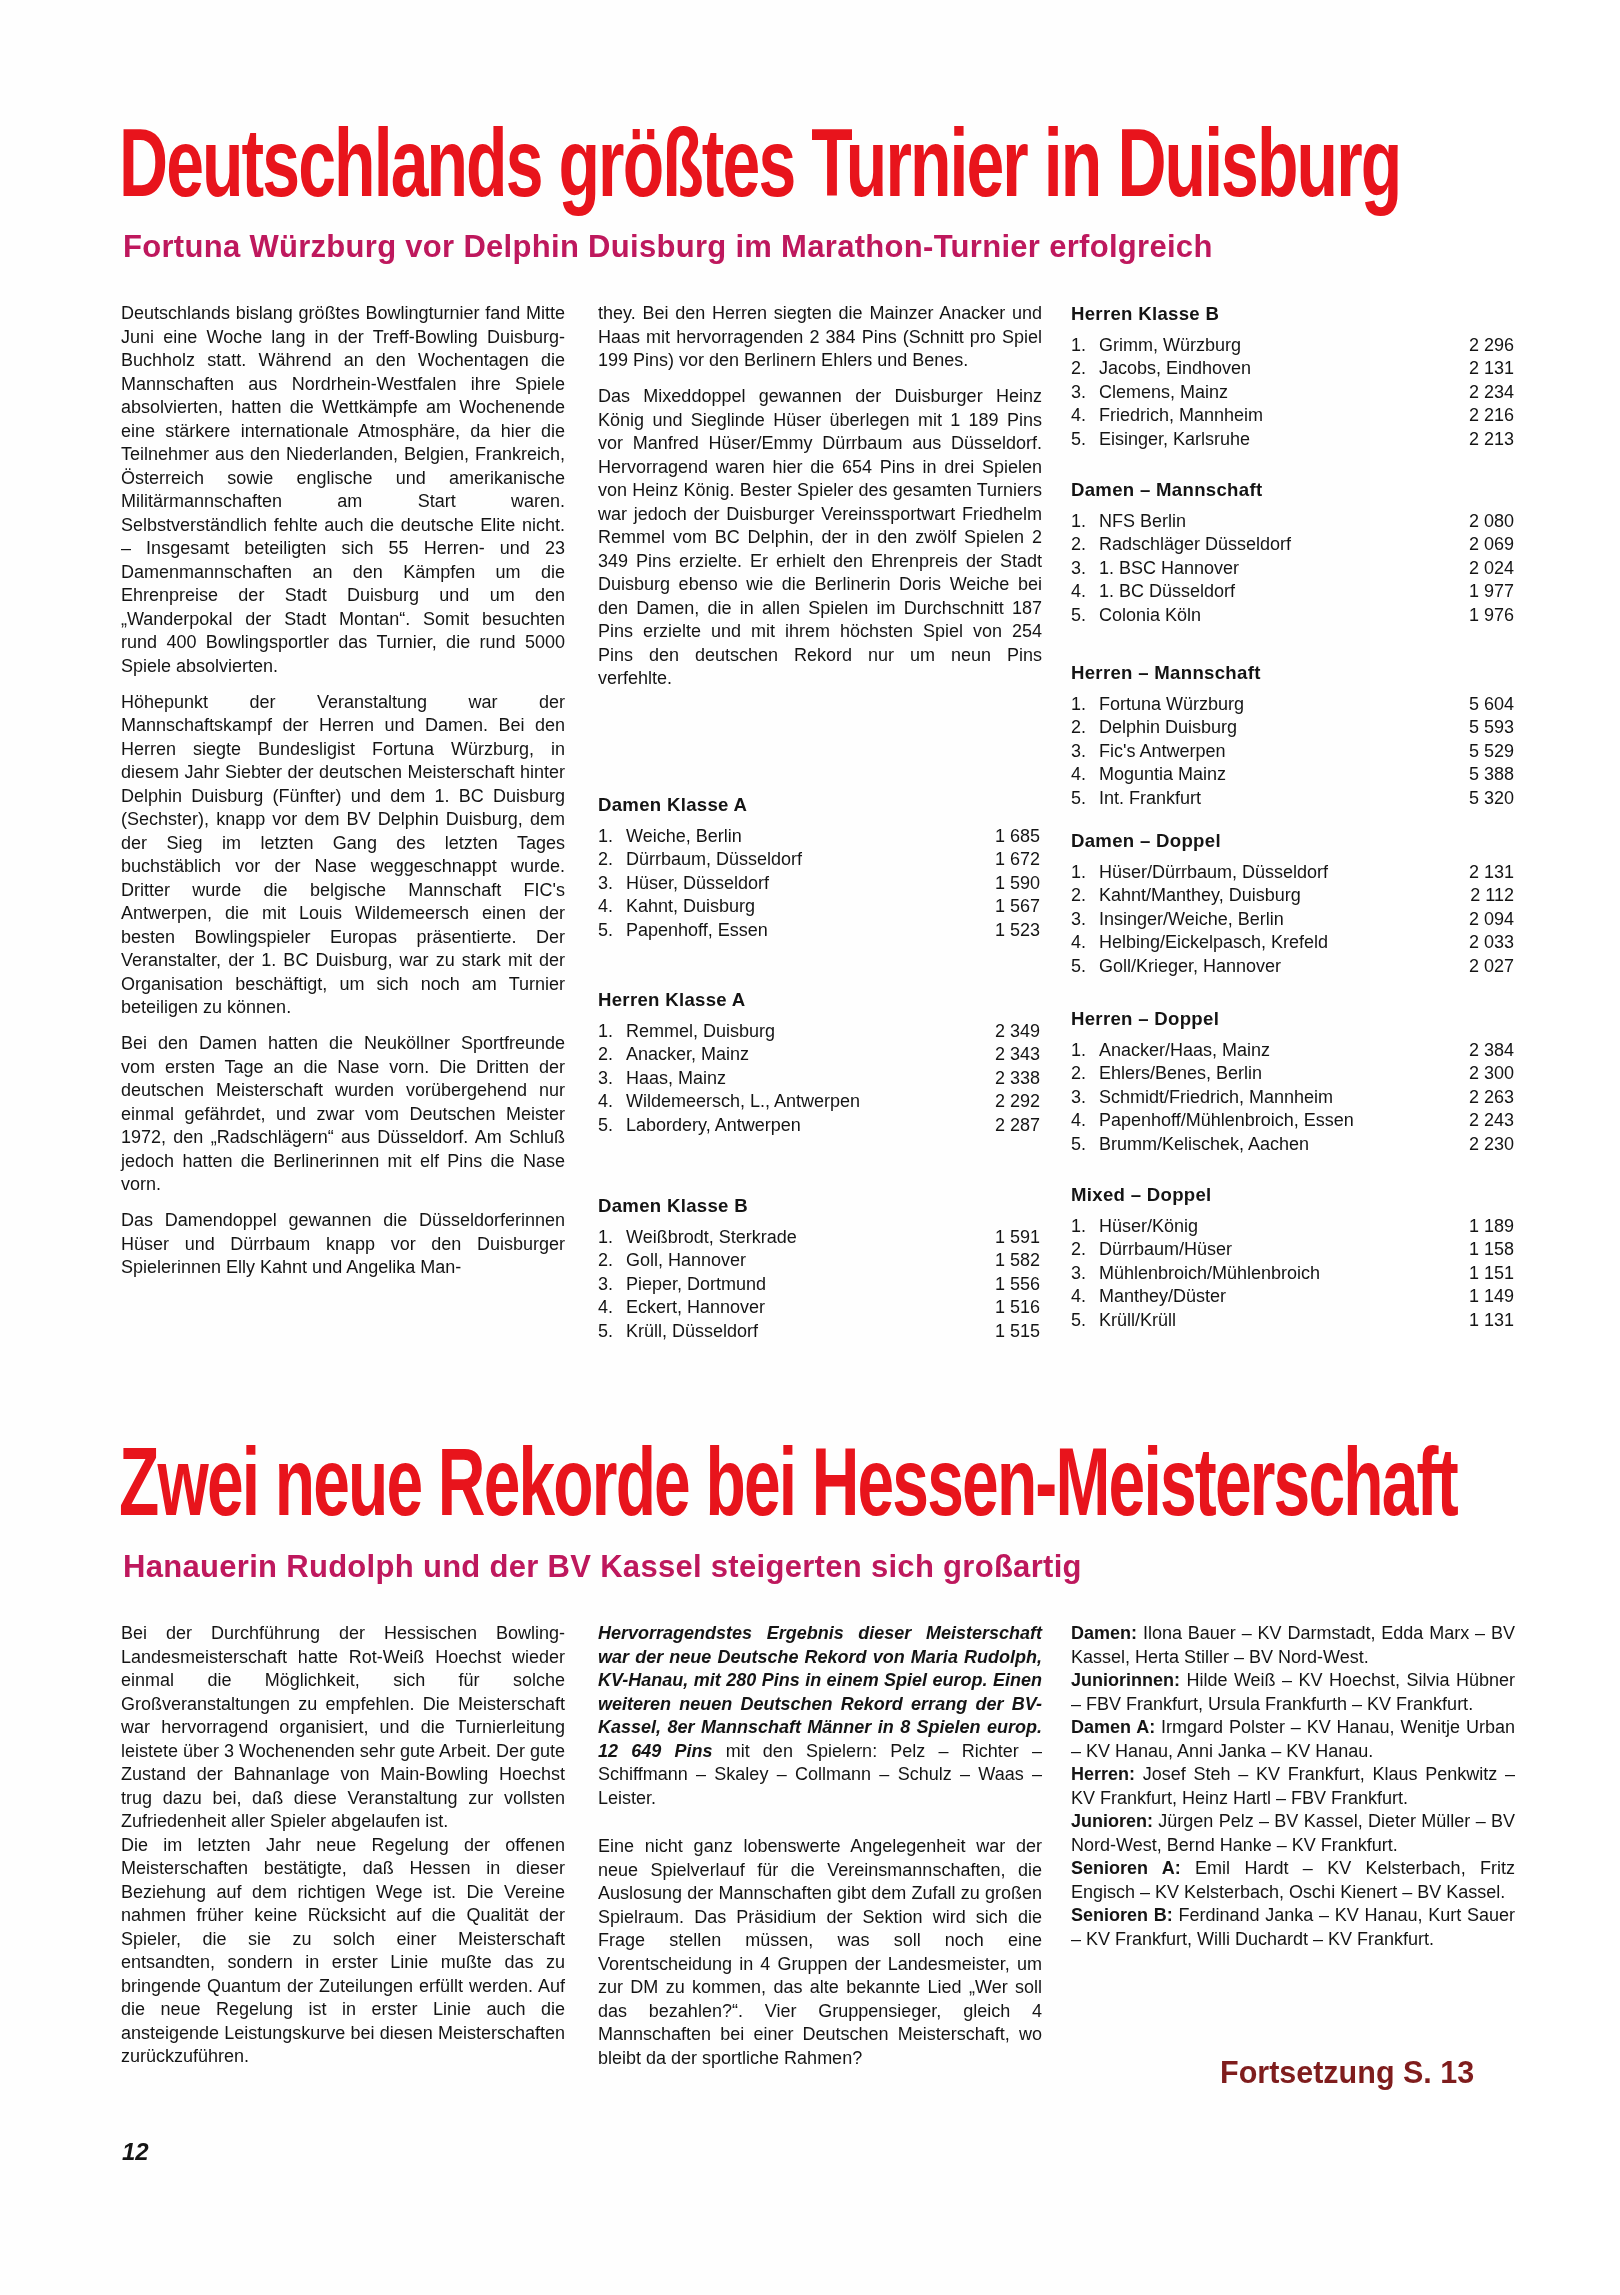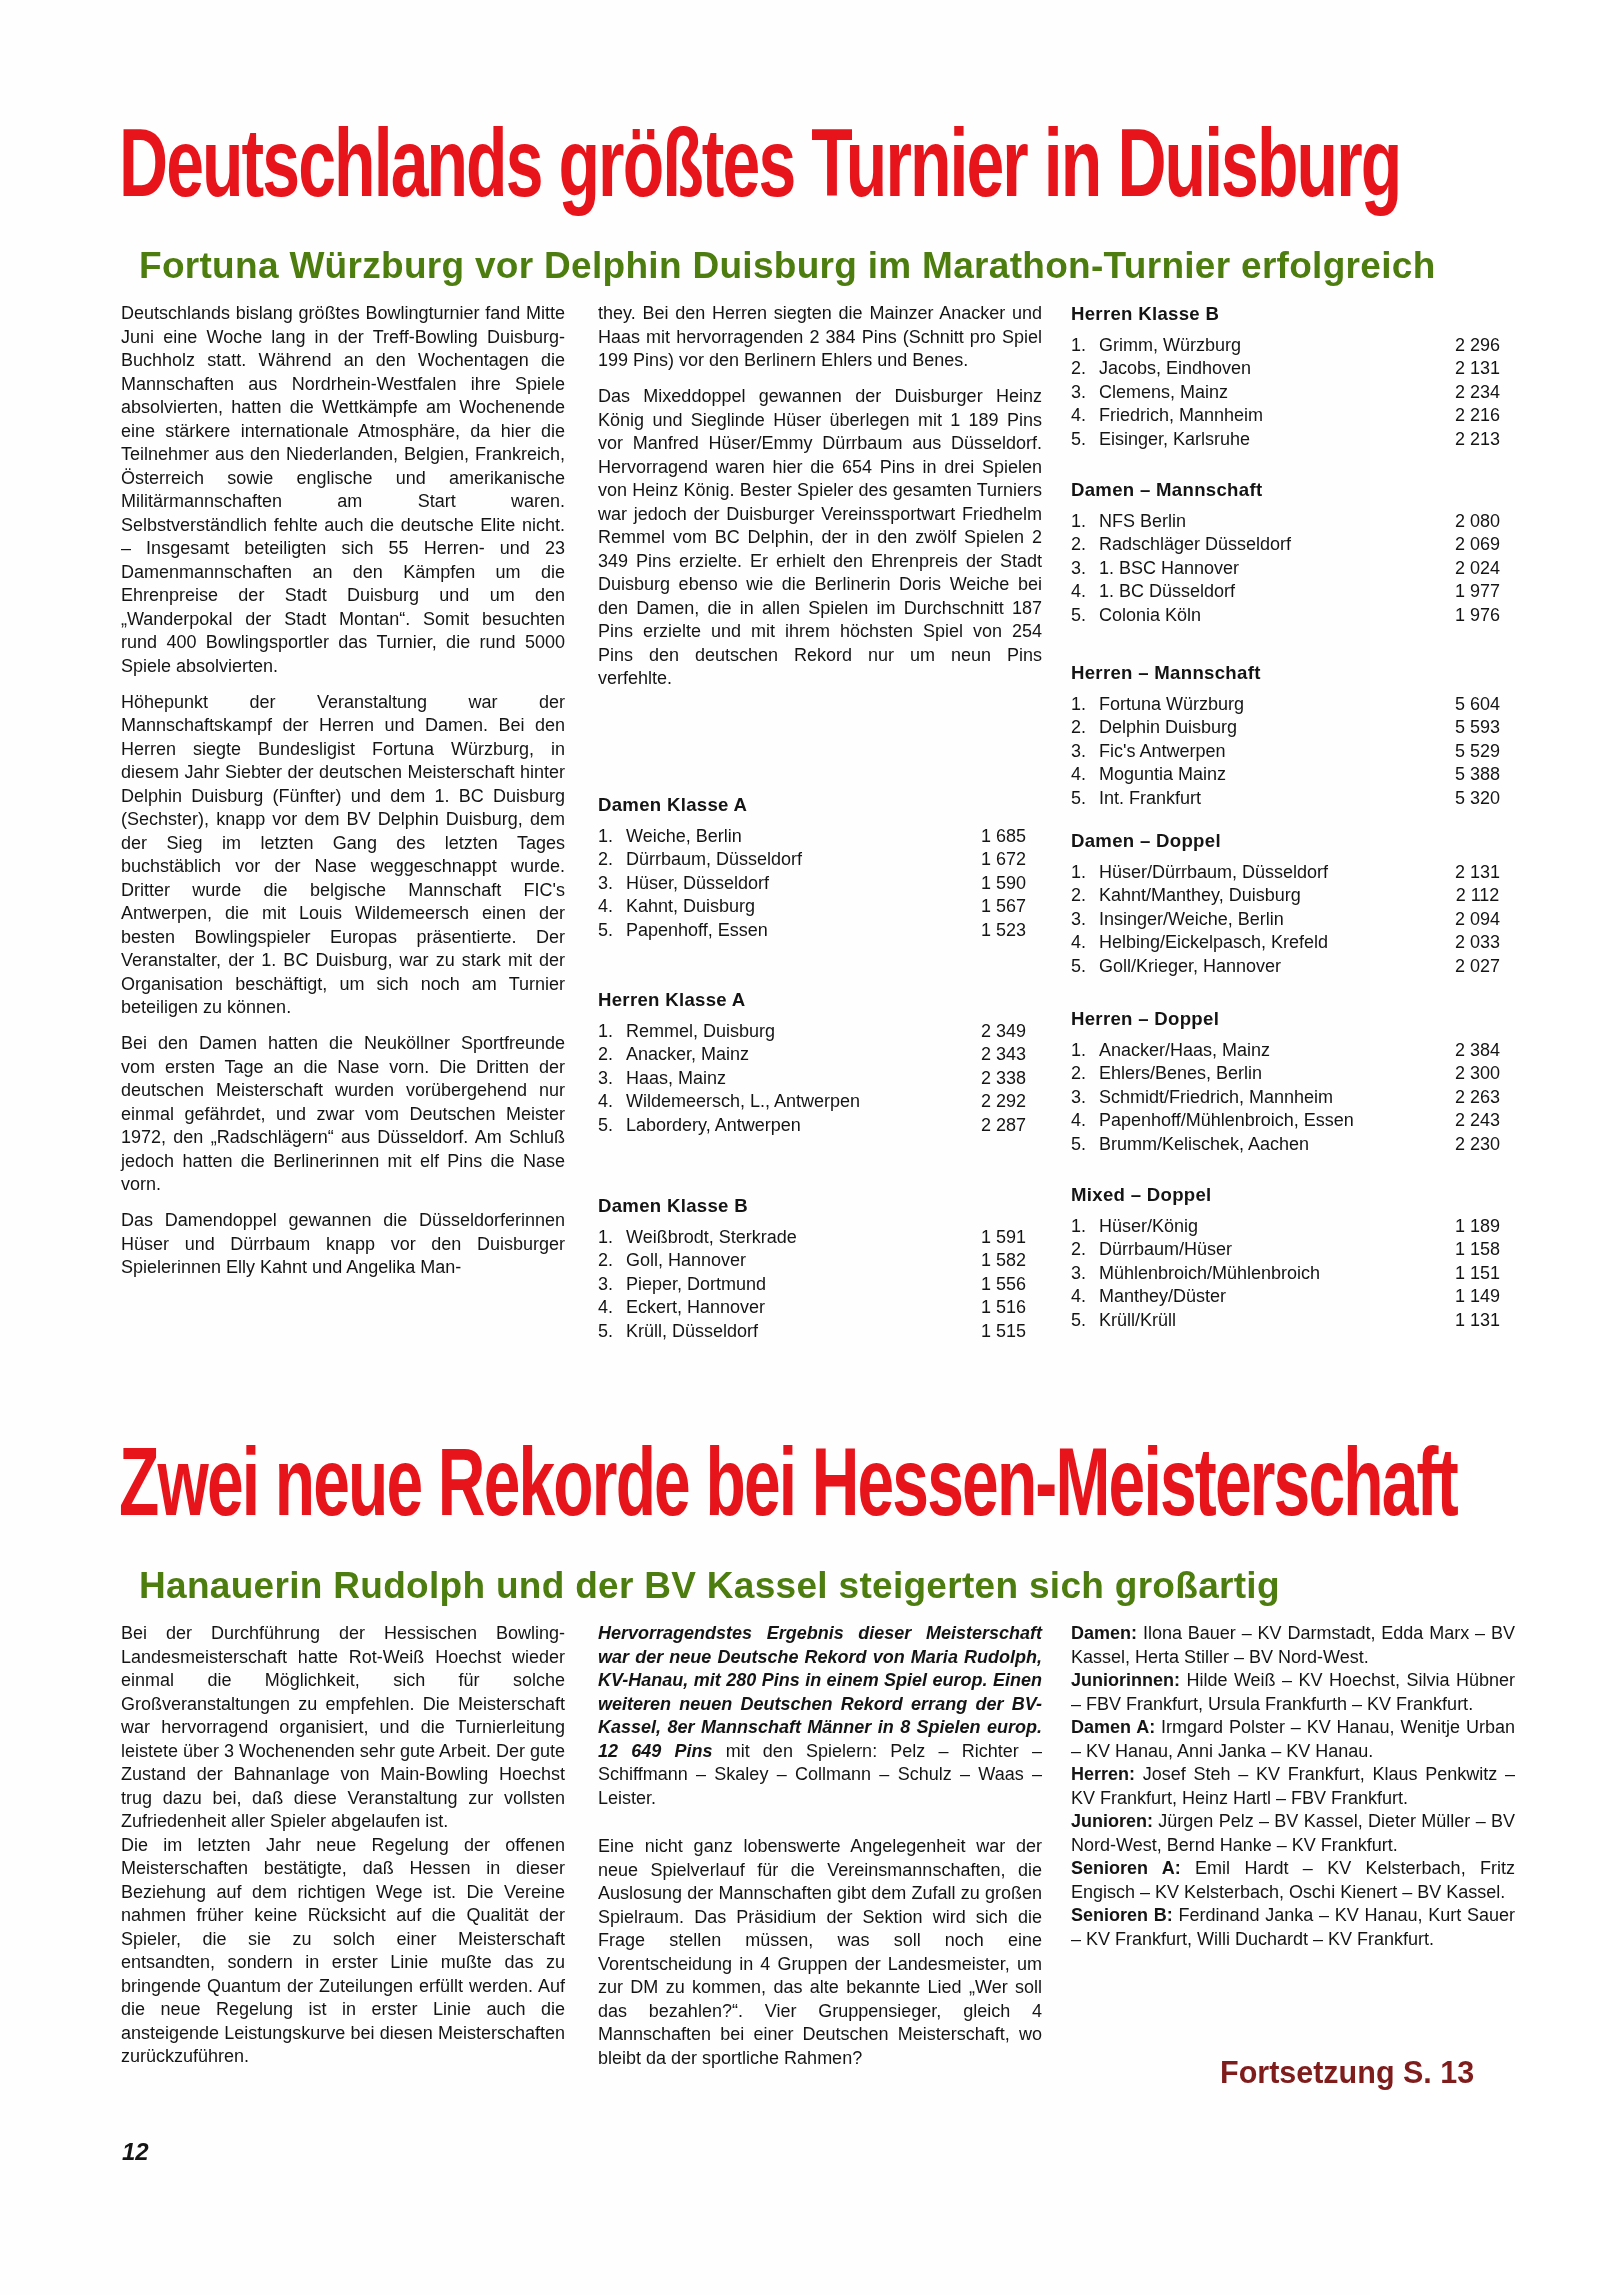--- a/index.html
+++ b/index.html
@@ -3,38 +3,38 @@
 <meta charset="utf-8">
 <style>
   html, body { margin: 0; padding: 0; background: #ffffff; }
   body { width: 1620px; height: 2295px; position: relative; overflow: hidden; font-family: "Liberation Sans", sans-serif; color: #141414; }
   .page { position: absolute; left: 0; top: 0; width: 1370px; height: 2295px; background: #fefefe; }
 
   .headline { position: absolute; left: 119px; margin: 0; color: #e8141c; font-family: "Liberation Sans", sans-serif; font-weight: bold; letter-spacing: -2.7px; transform-origin: left top; white-space: nowrap; }
   .headline.h1 { top: 107px; font-size: 97px; transform: scaleX(0.70); }
   .headline.h2 { top: 1426px; font-size: 97px; transform: scaleX(0.68); }
 
-  .subhead { position: absolute; left: 123px; margin: 16px; font-weight: bold; font-size: 37px; color: #4d7c0f; white-space: nowrap; letter-spacing: 0.3px; }
+  .subhead { position: absolute; left: 123px; margin: 0; font-weight: bold; font-size: 31px; color: #be185d; white-space: nowrap; letter-spacing: 0.3px; }
   .subhead.s1 { top: 229px; }
   .subhead.s2 { top: 1549px; }
 
   .col { position: absolute; font-size: 18px; line-height: 23.5px; text-align: justify; hyphens: manual; }
   .col p { margin: 0 0 12.6px 0; }
   .col.c1 { left: 121px; top: 302px; width: 444px; }
   .col.c2 { left: 598px; top: 302px; width: 444px; }
   .col.c4 { left: 121px; top: 1622px; width: 444px; }
   .col.c5 { left: 598px; top: 1622px; width: 444px; }
   .col.c6 { left: 1071px; top: 1622px; width: 444px; }
 
   .results { position: absolute; width: 443px; font-size: 18px; line-height: 23.5px; }
   .results h3 { margin: 0 0 8px 0; font-size: 18.6px; font-weight: bold; letter-spacing: 0.3px; }
   .results .row { display: flex; align-items: baseline; }
   .results .rank { width: 28px; }
   .results .name { flex: 1; }
-  .results .score { width: 73px; text-align: center; }
+  .results .score { width: 73px; text-align: right; }
 
   .res-damen-a { left: 598px; top: 793px; width: 442px; }
   .res-herren-a { left: 598px; top: 988px; width: 442px; }
   .res-damen-b { left: 598px; top: 1194px; width: 442px; }
   .res-herren-b { left: 1071px; top: 302px; width: 443px; }
   .res-damen-m { left: 1071px; top: 478px; width: 443px; }
   .res-herren-m { left: 1071px; top: 661px; width: 443px; }
   .res-damen-d { left: 1071px; top: 829px; width: 443px; }
   .res-herren-d { left: 1071px; top: 1007px; width: 443px; }
   .res-mixed-d { left: 1071px; top: 1183px; width: 443px; }

